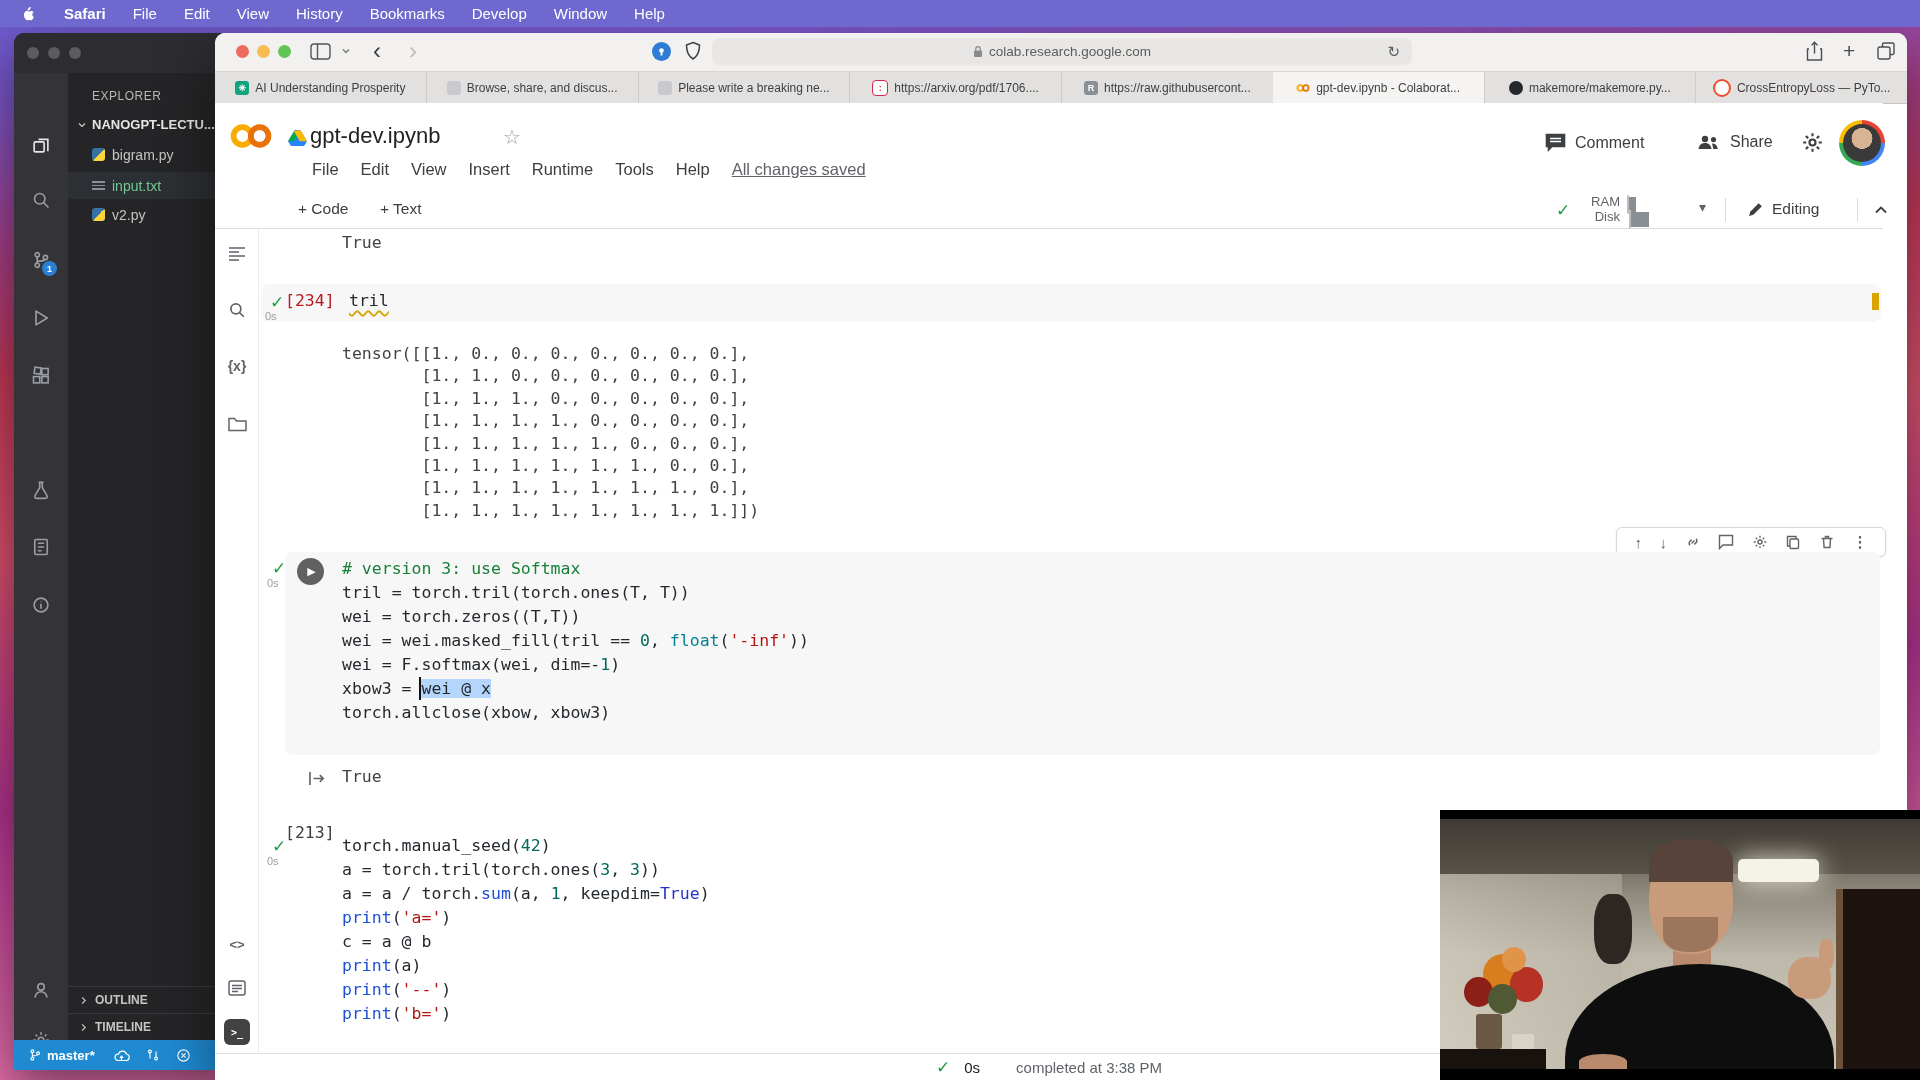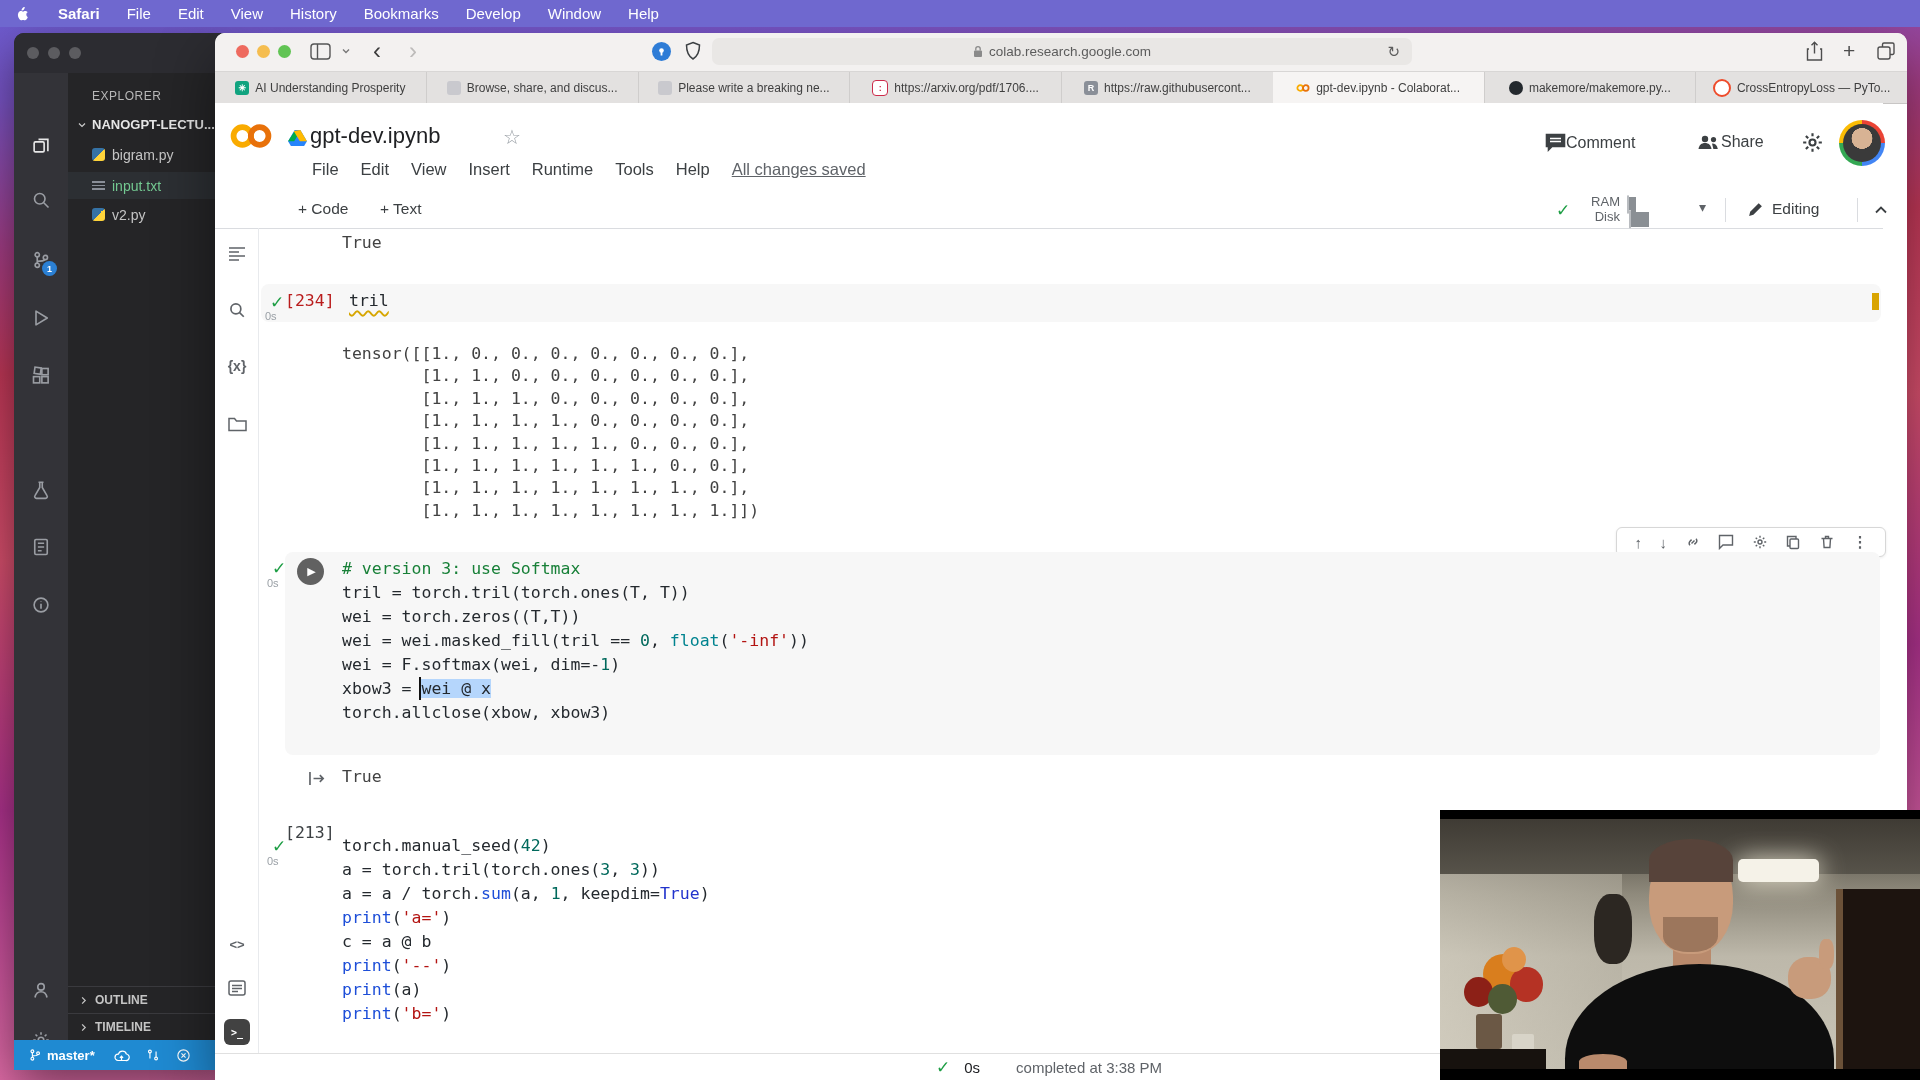--- a/index.html
+++ b/index.html
@@ -6,21 +6,21 @@
   body{
     width:1920px;height:1080px;overflow:hidden;position:relative;
     font-family:"Liberation Sans",sans-serif;
     background:linear-gradient(175deg,#6a5dd0 0%,#7a55c8 8%,#a53e86 20%,#c23858 30%,#d8506e 45%,#b0338f 65%,#e06aa8 85%,#e87fb0 100%);
   }
   .abs{position:absolute}
   svg{display:block}
 
   
   .menubar{position:absolute;left:0;top:0;width:1920px;height:27px;background:#6f68cf;z-index:50;
-    display:flex;align-items:center;gap:27px;padding-left:16px;box-sizing:border-box;color:#fff;font-size:15px}
+    display:flex;align-items:center;gap:27px;padding-left:22px;box-sizing:border-box;color:#fff;font-size:15px}
   .menubar .mi{cursor:default}
   .menubar .bold{font-weight:bold}
 
   
   .vscode{position:absolute;left:14px;top:33px;width:216px;height:1037px;background:#252527;
     border-radius:10px 10px 0 0;z-index:1;box-shadow:0 18px 50px rgba(0,0,0,.5)}
   .vs-title{position:absolute;left:0;top:0;right:0;height:40px;background:#2c2c31;border-radius:10px 10px 0 0}
   .vs-dot{position:absolute;top:14px;width:12px;height:12px;border-radius:50%;background:#5c5c60}
   .vs-activity{position:absolute;left:0;top:40px;bottom:30px;width:54px;background:#333338}
   .vs-aicon{position:absolute;left:15px;width:24px;height:24px;color:#9a9da3;display:flex;align-items:center;justify-content:center}
@@ -48,21 +48,21 @@
   .sf-tabs{position:absolute;left:0;top:39px;width:100%;height:31px;background:#e3e1e0;border-bottom:1px solid #c8c6c5;display:flex}
   .tab{flex:1;display:flex;align-items:center;justify-content:center;gap:6px;font-size:12px;color:#3f3f3f;
     border-left:1px solid #cfcdcc;white-space:nowrap;overflow:hidden}
   .tab:first-child{border-left:none}
   .tab.active{background:#f6f4f3;border-left:none;border-right:none}
   .fav{width:14px;height:14px;border-radius:3px;flex:0 0 auto;display:flex;align-items:center;justify-content:center;font-size:9px;font-weight:bold;color:#fff}
 
   
   .colab{position:absolute;left:0;top:70px;width:1668px;height:977px;background:#fff}
   .co-menu{position:absolute;top:57px;display:flex;gap:22px;font-size:16.5px;color:#3c4043;left:97px}
-  .co-rightbtn{position:absolute;top:30px;display:flex;align-items:center;font-size:16px;color:#3c4043}
+  .co-rightbtn{position:absolute;top:30px;display:flex;align-items:center;gap:9px;font-size:16px;color:#3c4043}
   .co-toolbar{position:absolute;left:0;top:89px;width:100%;height:36px;border-bottom:1px solid #dadce0;background:#fff}
   .addbtn{position:absolute;top:8px;font-size:15.5px;color:#3c4043}
   .railicon{position:absolute;left:9px;width:26px;height:26px;color:#5f6368;display:flex;align-items:center;justify-content:center;font-size:15px}
   .raildiv{position:absolute;left:43px;top:125px;bottom:27px;width:1px;background:#e8eaed}
   .mono{font-family:"DejaVu Sans Mono",monospace}
   .codeline{position:relative;white-space:pre;font-family:"DejaVu Sans Mono",monospace;font-size:16.5px;line-height:24px;height:24px;color:#24292e}
   .tk-d{color:#24292e}.tk-c{color:#188038}.tk-n{color:#00695c}.tk-s{color:#b31412}
   .tk-k{color:#2233cc}.tk-b{color:#00838f}.tk-p{color:#1d4ed8}
   .tk-sel{background:#b5d6fc;position:relative}
   .tk-sel::before{content:"";position:absolute;left:-2px;top:-2px;bottom:-2px;border-left:2px solid #111}
@@ -538,22 +538,22 @@
 
     <span class="abs check" style="left:57px;top:733px">✓</span>
     <span class="tinytime" style="left:52px;top:752px">0s</span>
     <span class="abs mono" style="left:70px;top:720px;font-size:16.5px;color:#3c4043">[213]</span>
     <div class="abs" style="left:127px;top:731px">
       <div class="codeline"><span class="tk-d">torch.manual_seed(</span><span class="tk-n">42</span><span class="tk-d">)</span></div>
       <div class="codeline"><span class="tk-d">a = torch.tril(torch.ones(</span><span class="tk-n">3</span><span class="tk-d">, </span><span class="tk-n">3</span><span class="tk-d">))</span></div>
       <div class="codeline"><span class="tk-d">a = a / torch.</span><span class="tk-p">sum</span><span class="tk-d">(a, </span><span class="tk-n">1</span><span class="tk-d">, keepdim=</span><span class="tk-k">True</span><span class="tk-d">)</span></div>
       <div class="codeline"><span class="tk-p">print</span><span class="tk-d">(</span><span class="tk-s">'a='</span><span class="tk-d">)</span></div>
       <div class="codeline"><span class="tk-d">c = a @ b</span></div>
+      <div class="codeline"><span class="tk-p">print</span><span class="tk-d">(a)</span></div>
       <div class="codeline"><span class="tk-p">print</span><span class="tk-d">(</span><span class="tk-s">'--'</span><span class="tk-d">)</span></div>
-      <div class="codeline"><span class="tk-p">print</span><span class="tk-d">(a)</span></div>
       <div class="codeline"><span class="tk-p">print</span><span class="tk-d">(</span><span class="tk-s">'b='</span><span class="tk-d">)</span></div>
     </div>
 
     <div class="co-status">
       <span class="check">✓</span>
       <span style="color:#202124">0s</span>
       <span style="color:#5f6368;margin-left:22px">completed at 3:38 PM</span>
     </div>
   </div>
 </div>

